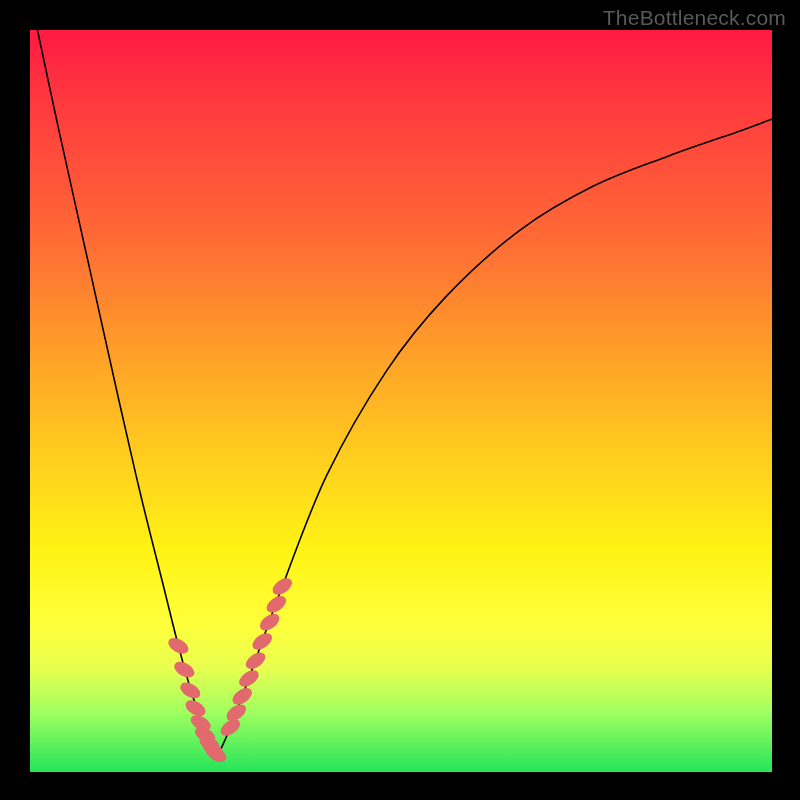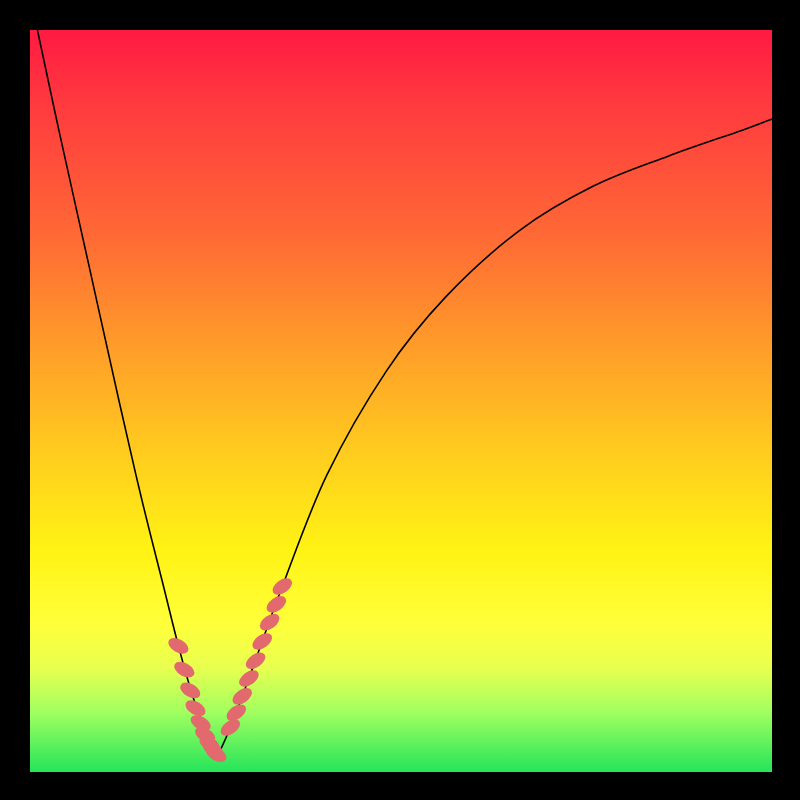--- a/index.html
+++ b/index.html
@@ -91,13 +91,14 @@
           <ellipse cx="212.21200000000002" cy="666.316" rx="6.5" ry="11" transform="rotate(55 212.21200000000002 666.316)"></ellipse>
           <ellipse cx="218.89" cy="648.508" rx="6.5" ry="11" transform="rotate(55 218.89 648.508)"></ellipse>
           <ellipse cx="225.56799999999998" cy="630.7" rx="6.5" ry="11" transform="rotate(55 225.56799999999998 630.7)"></ellipse>
           <ellipse cx="232.246" cy="611.408" rx="6.5" ry="11" transform="rotate(55 232.246 611.408)"></ellipse>
           <ellipse cx="239.66599999999997" cy="592.116" rx="6.5" ry="11" transform="rotate(55 239.66599999999997 592.116)"></ellipse>
           <ellipse cx="246.34400000000002" cy="574.308" rx="6.5" ry="11" transform="rotate(55 246.34400000000002 574.308)"></ellipse>
           <ellipse cx="252.28000000000003" cy="556.5" rx="6.5" ry="11" transform="rotate(55 252.28000000000003 556.5)"></ellipse>
         </g>
     </svg>
   </div>
+  <div class="watermark">TheBottleneck.com</div>
 </div>
 
 </body></html>

